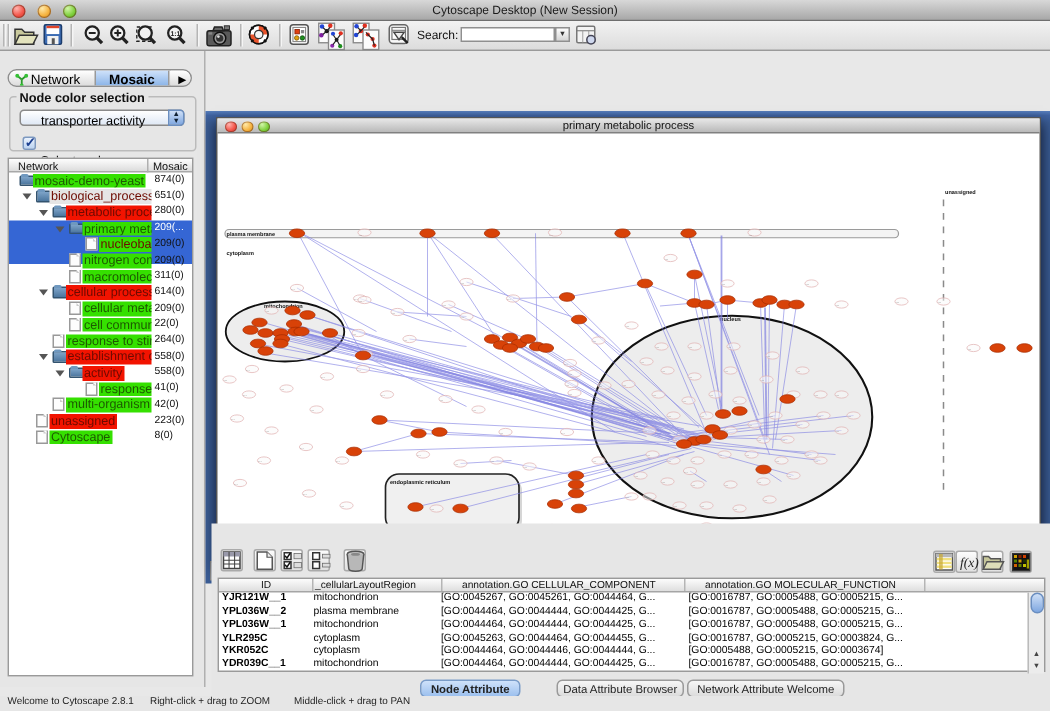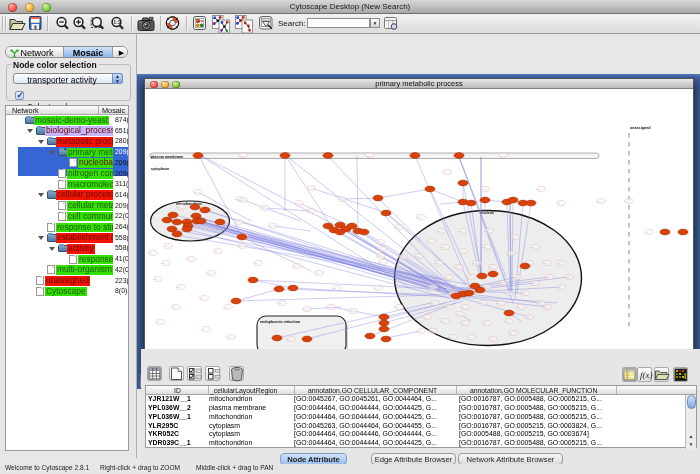--- a/index.html
+++ b/index.html
@@ -23,21 +23,21 @@
 #tabs .seg { position:absolute; top:0; bottom:0; text-align:center; padding-top:0.5px; }
 #grp { position:absolute; left:6px; top:30px; width:125px; height:37px; border:1px solid #bbb; border-radius:3px; }
 #grp .glbl { position:absolute; left:4px; top:-5px; background:#e6e6e6; padding:0 2px; font-size:8.5px; font-weight:bold; color:#111; }
 #combo { position:absolute; left:6px; top:8px; width:110px; height:11px; border:1px solid #8a8a8a; border-radius:3px; background:linear-gradient(#fff,#dfe8f5); font-size:8.5px; text-align:center; padding:0.5px 14px 0 2px; }
 #combo .btn { position:absolute; right:-1px; top:-1px; width:11px; height:11px; border-radius:0 3px 3px 0; background:linear-gradient(#cfe0f7,#7fa7e0); border:1px solid #6a8ec0; color:#123; font-size:5px; line-height:5px; text-align:center; }
 #chk { position:absolute; left:8px; top:26px; width:8.5px; height:8.5px; border:1px solid #7d99c0; border-radius:2px; background:linear-gradient(#eaf2fd,#bcd4f2); }
 #chk:after { content:"\2713"; position:absolute; left:0.5px; top:-2.5px; font-size:9px; color:#1c3f8f; font-weight:bold; }
 
 #treebox { position:absolute; left:5px; top:71px; width:124px; height:346px; background:#fff; border:1px solid #9a9a9a; overflow:hidden; font-size:8.5px; }
 #treehdr { position:absolute; left:0; top:0; width:100%; height:9px; background:linear-gradient(#fdfdfd,#dcdcdc); border-bottom:1px solid #a8a8a8; font-size:7.3px; color:#111; }
-.trow { position:absolute; left:12px; width:124px; height:29px; }
+.trow { position:absolute; left:0; width:124px; height:29px; }
 .trow .lbl { position:absolute; top:0.5px; height:9.7px; padding:0 1px; white-space:nowrap; overflow:hidden; font-size:8.4px; line-height:9.7px; }
 .trow .num { position:absolute; left:97px; top:0; font-size:6.9px; line-height:10.7px; color:#111; }
 .arr { position:absolute; top:3.5px; width:0; height:0; border-left:3.5px solid transparent; border-right:3.5px solid transparent; border-top:4.5px solid #555; }
 .fold { position:absolute; top:1.5px; width:10px; height:7.5px; background:linear-gradient(#7da3c8,#4c769e); border:0.5px solid #33536f; border-radius:1px; }
 .fold:before { content:""; position:absolute; left:0px; top:-2px; width:4.5px; height:2px; background:#6f98bf; border-radius:1px 1px 0 0; }
 .fic { position:absolute; top:0.5px; width:7.5px; height:9px; background:#fdfdfd; border:0.6px solid #999; }
 .fic:before { content:""; position:absolute; right:-0.6px; top:-0.6px; border-style:solid; border-width:0 2.5px 2.5px 0; border-color:#fff #fff #ccc #ccc; }
 
 
 #desk { left:137px; top:34px; width:675px; height:315px; background:linear-gradient(#567dbb,#3f62a0 3px,#3a5c94 8px);margin-top:40px; }
@@ -64,21 +64,21 @@
 #status { left:0; top:464px; width:700px; height:10px; background:#e6e6e6; font-size:6.6px; color:#222; padding-top:1px; }
 #status span { position:absolute; top:0; }
 </style></head>
 <body>
 <div id="app">
 
 <div id="macbar" class="abs">
   <span class="mbtn" style="left:8px;background:radial-gradient(circle at 35% 30%,#ffb3ad,#f35449 55%,#c33a30)"></span>
   <span class="mbtn" style="left:25px;background:radial-gradient(circle at 35% 30%,#ffe9a8,#f5b23e 55%,#c9881e)"></span>
   <span class="mbtn" style="left:42px;background:radial-gradient(circle at 35% 30%,#d2f5a8,#7ed03c 55%,#4f9f1d)"></span>
-  <span class="t">Cytoscape Desktop (New Search)</span>
+  <span class="t">Cytoscape Desktop (New Session)</span>
 </div>
 
 <div id="toolbar" class="abs">
   <span class="sep" style="left:2px"></span>
   <span class="sep" style="left:5px"></span>
   <span class="sep" style="left:47px"></span>
   <span class="sep" style="left:131px"></span>
   <span class="sep" style="left:160px"></span>
   <span class="sep" style="left:186px"></span>
   <svg width="700" height="20" style="position:absolute;left:0;top:0">
@@ -224,21 +224,21 @@
         </div>
     <div style="position:absolute;left:0;top:9px;width:124px;height:343px" id="treearea">
           <div class="trow" style="top:0.0px;">
             <span class="fold" style="left:7px"></span>
             <span class="lbl" style="left:16px;max-width:79px;background:#35e000;color:#1d5a00">mosaic-demo-yeast</span>
             <span class="num" style="">874(0)</span>
           </div>
           <div class="trow" style="top:10.7px;">
             <span class="arr" style="left:9px"></span>
             <span class="fold" style="left:18px"></span>
-            <span class="lbl" style="left:27px;max-width:68px;background:#c4b5fd;color:#6d0a00">biological_process</span>
+            <span class="lbl" style="left:27px;max-width:68px;background:#e5e5e5;color:#6d0a00">biological_process</span>
             <span class="num" style="">651(0)</span>
           </div>
           <div class="trow" style="top:21.4px;">
             <span class="arr" style="left:20px"></span>
             <span class="fold" style="left:29px"></span>
             <span class="lbl" style="left:38px;max-width:57px;background:#f21300;color:#6d0a00">metabolic process</span>
             <span class="num" style="">280(0)</span>
           </div>
           <div class="trow" style="top:32.1px;background:#3566d4;">
             <span class="arr" style="left:31px"></span>
@@ -893,22 +893,22 @@
     <div style="position:absolute;right:0;top:9px;width:11px;height:54px;background:#ececec;border-left:1px solid #bbb">
       <div style="position:absolute;left:1px;top:0;width:9px;height:14px;border-radius:5px;background:linear-gradient(#cfe0f7,#7fa7e0);border:1px solid #6a8ec0"></div>
       <div style="position:absolute;left:0;bottom:8px;width:10px;height:8px;font-size:5px;text-align:center;color:#444">▲</div>
       <div style="position:absolute;left:0;bottom:0;width:10px;height:8px;font-size:5px;text-align:center;color:#444">▼</div>
     </div>
   </div>
 </div>
 
 <div id="dtabs" class="abs">
   <span class="dtab" style="left:280px;width:67px;background:linear-gradient(#cfe2fa,#9cc0ee);border-color:#7a9cc8;font-weight:bold">Node Attribute Browser</span>
-  <span class="dtab" style="left:371px;width:85px">Edge Attribute Browser</span>
-  <span class="dtab" style="left:458px;width:105px">Network Attribute Browser</span>
+  <span class="dtab" style="left:371px;width:85px">Data Attribute Browser</span>
+  <span class="dtab" style="left:458px;width:105px">Network Attribute Welcome</span>
 </div>
 
 <div id="status" class="abs">
   <span style="left:5px">Welcome to Cytoscape 2.8.1</span>
   <span style="left:100px">Right-click + drag to ZOOM</span>
   <span style="left:196px">Middle-click + drag to PAN</span>
 </div>
 
 </div>
 </body></html>

